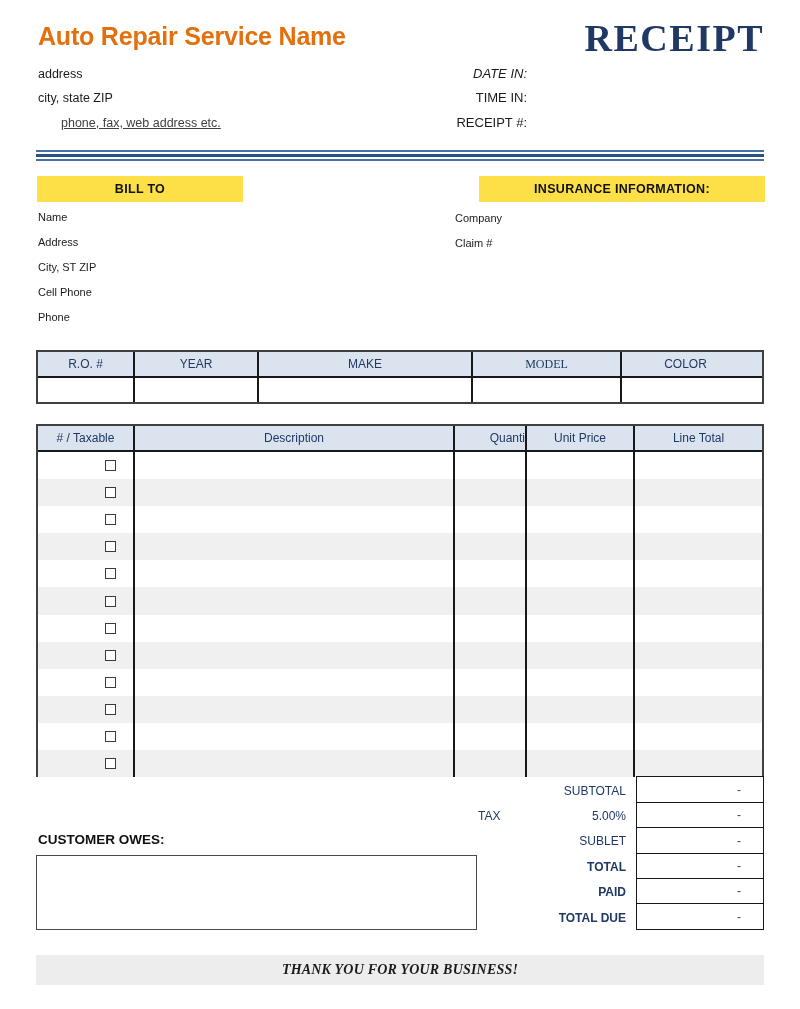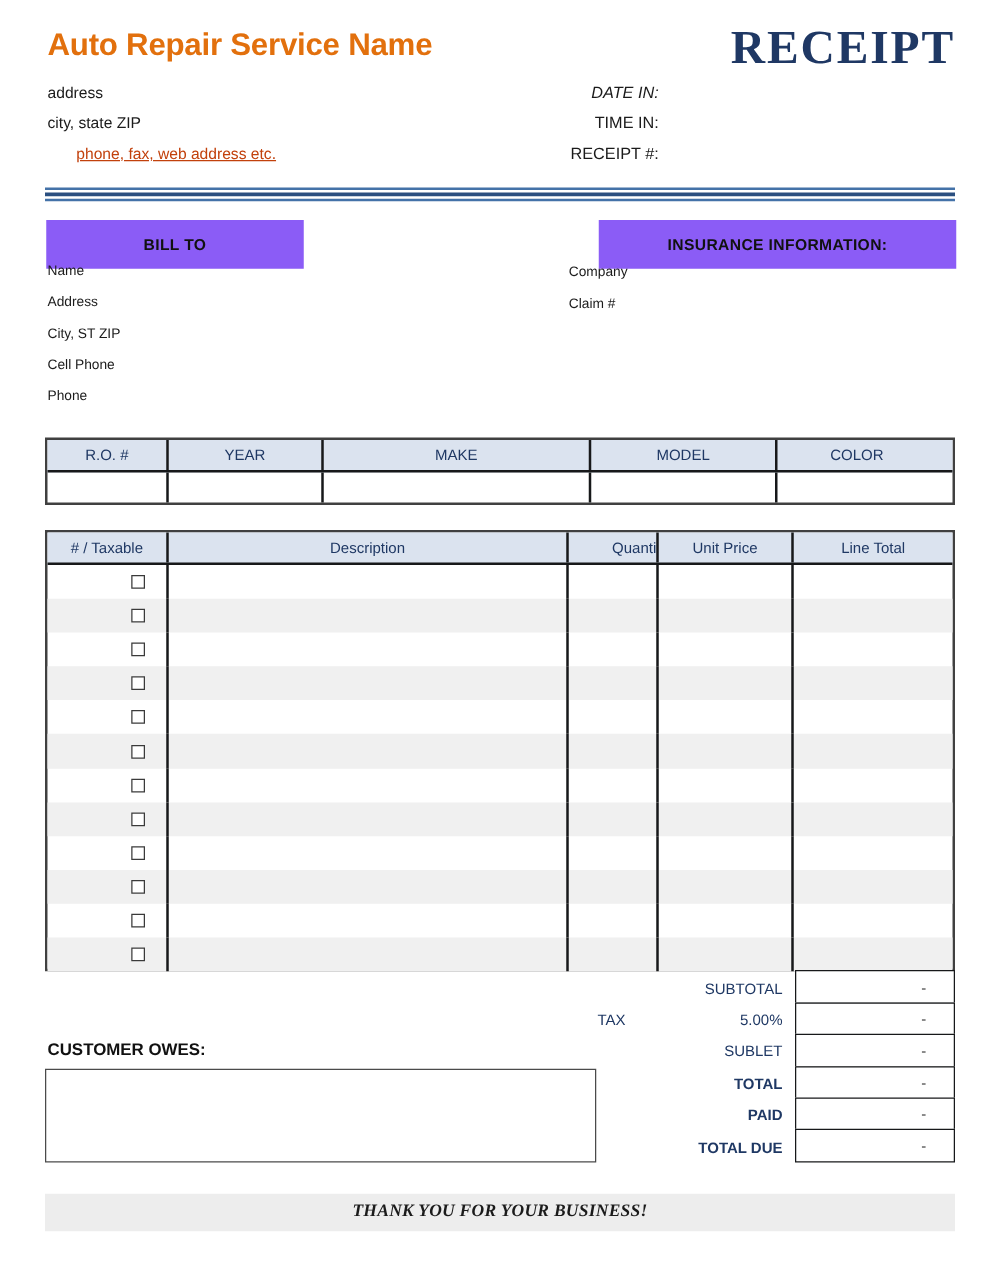--- a/index.html
+++ b/index.html
@@ -38,21 +38,21 @@
     font-size: 12.5px;
     color: #1b1b1b;
     white-space: nowrap;
   }
   .addr-1 { top: 67px; }
   .addr-2 { top: 91px; }
   .addr-link {
     position: absolute;
     left: 38px; top: 116px;
     font-size: 12.5px;
-    color: #c2410c;
+    color: #404040;
     text-decoration: underline;
     white-space: nowrap;
     padding-left: 23px;
   }
 
   .receipt-title {
     position: absolute;
     right: 36px; top: 16px;
     font-family: "Liberation Serif", serif;
     font-size: 38px;
@@ -77,22 +77,22 @@
 
   
   .divider { position: absolute; left: 36px; width: 728px; }
   .d1 { top: 150px; height: 2px; background: #4472a8; }
   .d2 { top: 154px; height: 3px; background: #2b4f80; }
   .d3 { top: 159px; height: 2px; background: #4472a8; }
 
   
   .band {
     position: absolute;
-    height: 39px;
-    background: #8b5cf6;
+    height: 26px;
+    background: #fde047;
     font-size: 12.5px;
     font-weight: bold;
     color: #111111;
     display: flex;
     align-items: center;
     justify-content: center;
     letter-spacing: 0.3px;
   }
   .band-billto { left: 37px; top: 176px; width: 206px; }
   .band-ins    { left: 479px; top: 176px; width: 286px; }
@@ -170,21 +170,21 @@
   .c-num   { width: 97px; }
   .c-desc  { width: 320px; }
   .c-qty   { width: 72px; padding-left: 44px; }
   .c-unit  { width: 108px; }
   .c-line  { width: 127px; }
 
   
   .v-ro    { width: 97px; }
   .v-year  { width: 124px; }
   .v-make  { width: 214px; }
-  .v-model { width: 149px; }
+  .v-model { width: 149px; font-family: Liberation Serif, serif; }
   .v-color { width: 127px; border-radius: 11px; }
 
   
   .totals {
     position: absolute;
     left: 470px;
     top: 778px;
     width: 294px;
   }
   .t-row {

